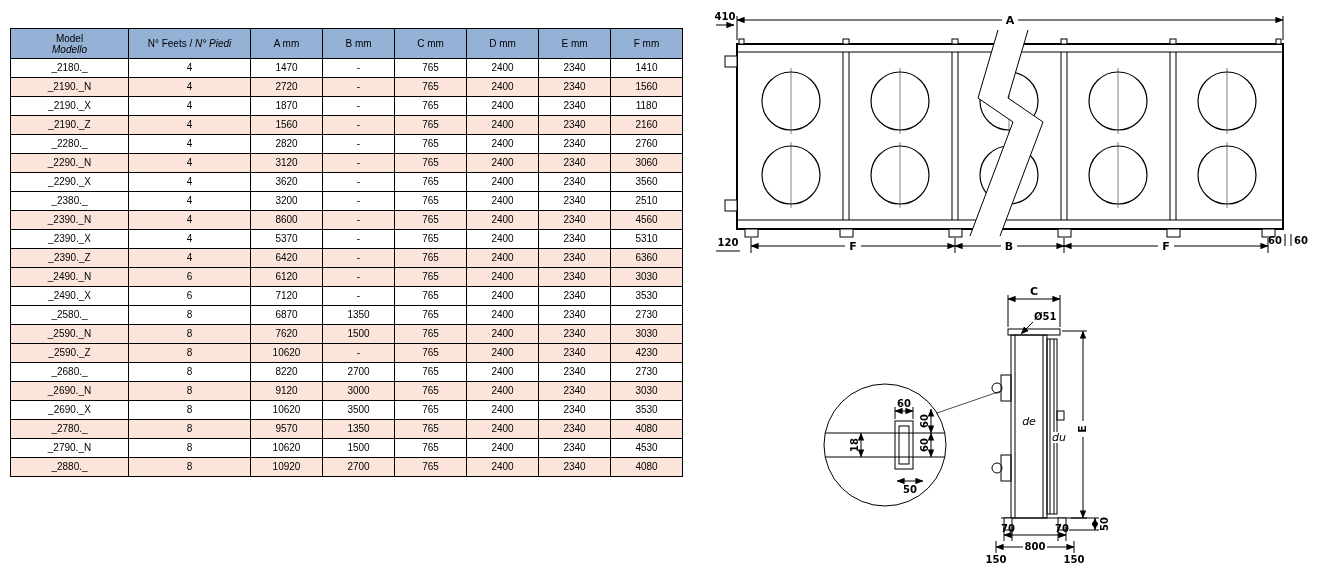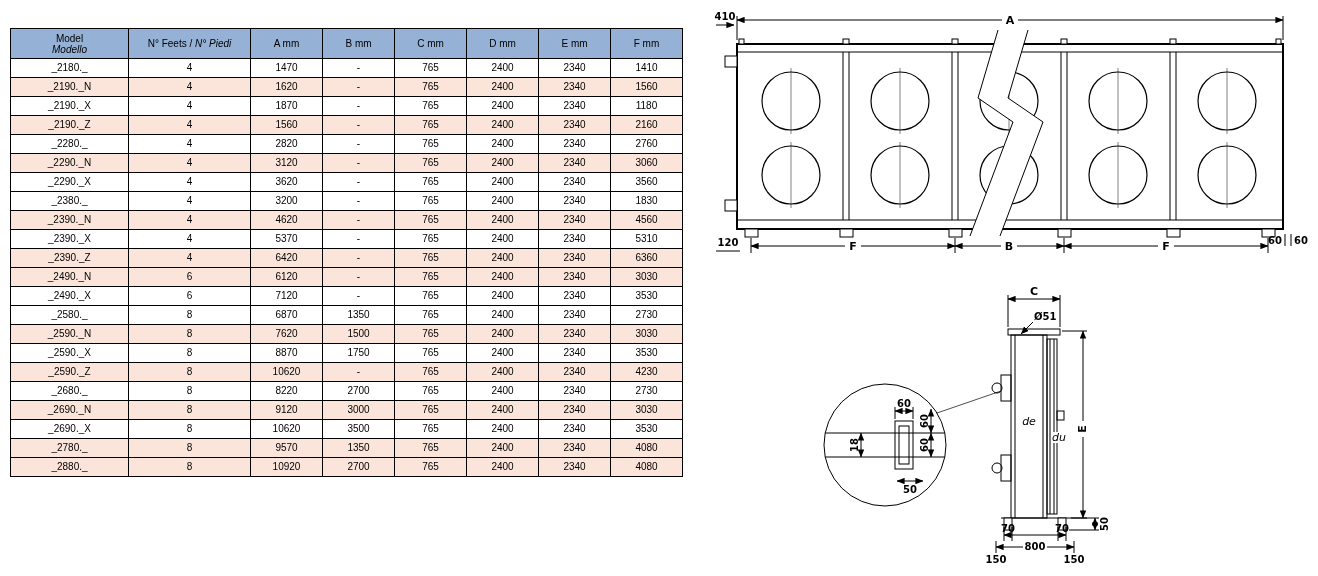--- a/index.html
+++ b/index.html
@@ -65,21 +65,21 @@
         <td>1470</td>
         <td>-</td>
         <td>765</td>
         <td>2400</td>
         <td>2340</td>
         <td>1410</td>
       </tr>
       <tr class="alt">
         <td>_2190._N</td>
         <td>4</td>
-        <td>1620</td>
+        <td>2720</td>
         <td>-</td>
         <td>765</td>
         <td>2400</td>
         <td>2340</td>
         <td>1560</td>
       </tr>
       <tr>
         <td>_2190._X</td>
         <td>4</td>
         <td>1870</td>
@@ -130,26 +130,26 @@
         <td>3560</td>
       </tr>
       <tr>
         <td>_2380._</td>
         <td>4</td>
         <td>3200</td>
         <td>-</td>
         <td>765</td>
         <td>2400</td>
         <td>2340</td>
-        <td>1830</td>
+        <td>2510</td>
       </tr>
       <tr class="alt">
         <td>_2390._N</td>
         <td>4</td>
-        <td>4620</td>
+        <td>8600</td>
         <td>-</td>
         <td>765</td>
         <td>2400</td>
         <td>2340</td>
         <td>4560</td>
       </tr>
       <tr>
         <td>_2390._X</td>
         <td>4</td>
         <td>5370</td>
@@ -202,30 +202,20 @@
       <tr class="alt">
         <td>_2590._N</td>
         <td>8</td>
         <td>7620</td>
         <td>1500</td>
         <td>765</td>
         <td>2400</td>
         <td>2340</td>
         <td>3030</td>
       </tr>
-      <tr>
-        <td>_2590._X</td>
-        <td>8</td>
-        <td>8870</td>
-        <td>1750</td>
-        <td>765</td>
-        <td>2400</td>
-        <td>2340</td>
-        <td>3530</td>
-      </tr>
       <tr class="alt">
         <td>_2590._Z</td>
         <td>8</td>
         <td>10620</td>
         <td>-</td>
         <td>765</td>
         <td>2400</td>
         <td>2340</td>
         <td>4230</td>
       </tr>
@@ -261,20 +251,30 @@
       </tr>
       <tr class="alt">
         <td>_2780._</td>
         <td>8</td>
         <td>9570</td>
         <td>1350</td>
         <td>765</td>
         <td>2400</td>
         <td>2340</td>
         <td>4080</td>
+      </tr>
+      <tr>
+        <td>_2790._N</td>
+        <td>8</td>
+        <td>10620</td>
+        <td>1500</td>
+        <td>765</td>
+        <td>2400</td>
+        <td>2340</td>
+        <td>4530</td>
       </tr>
       <tr class="alt">
         <td>_2880._</td>
         <td>8</td>
         <td>10920</td>
         <td>2700</td>
         <td>765</td>
         <td>2400</td>
         <td>2340</td>
         <td>4080</td>

